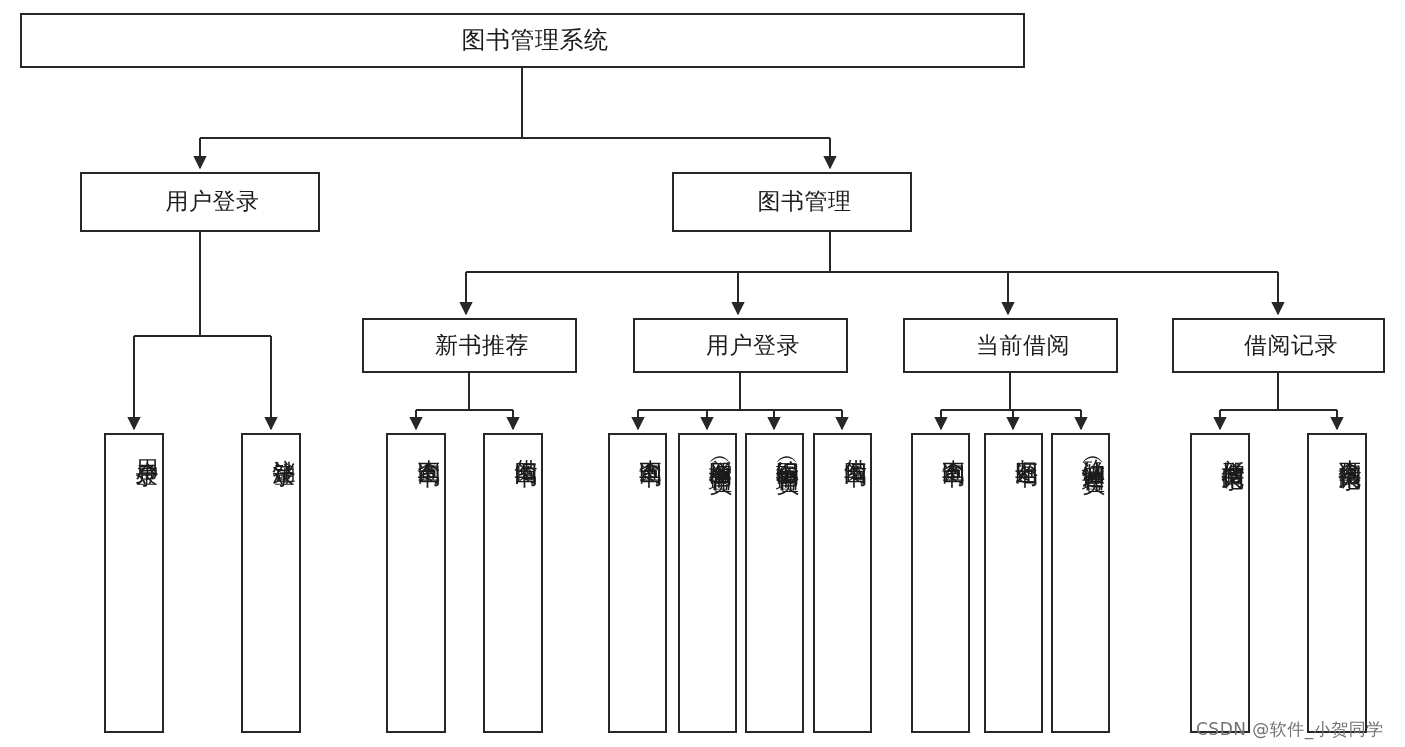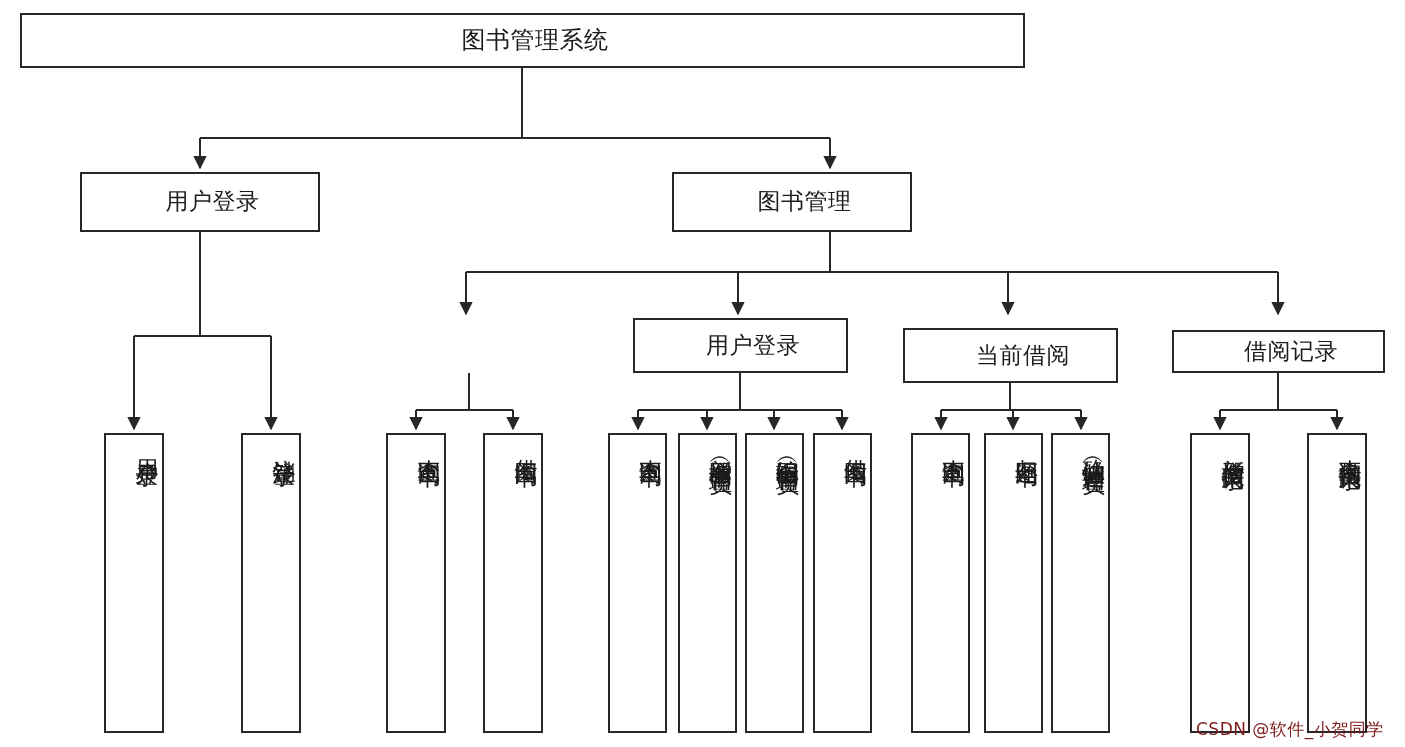--- a/index.html
+++ b/index.html
@@ -61,21 +61,21 @@
     writing-mode: vertical-rl;
     text-orientation: upright;
     font-size: 23px;
     line-height: 1.04;
     letter-spacing: 2px;
     white-space: nowrap;
     margin: 0 auto;
   }
   .watermark {
     position: absolute;
-    color: #7f1d1d;
+    color: #737373;
     font-size: 17px;
     letter-spacing: 0.5px;
     white-space: nowrap;
     z-index: 5;
   }
 </style>
 </head>
 <body>
 
 <div id="canvas">
@@ -134,27 +134,30 @@
     <span class="label">图书管理系统</span>
   </div>
 
   <div class="node h" style="left:80px; top:172px; width:240px; height:60px;">
     <span class="label">用户登录</span>
   </div>
   <div class="node h" style="left:672px; top:172px; width:240px; height:60px;">
     <span class="label">图书管理</span>
   </div>
 
+  <div class="node h" style="left:362px; top:318px; width:215px; height:55px;">
+    <span class="label">新书推荐</span>
+  </div>
   <div class="node h" style="left:633px; top:318px; width:215px; height:55px;">
     <span class="label">用户登录</span>
   </div>
-  <div class="node h" style="left:903px; top:318px; width:215px; height:55px;margin-top:10px;">
+  <div class="node h" style="left:903px; top:318px; width:215px; height:55px;">
     <span class="label">当前借阅</span>
   </div>
-  <div class="node h" style="left:1172px; top:318px; width:213px; height:43px;margin-top:12px;">
+  <div class="node h" style="left:1172px; top:318px; width:213px; height:55px;">
     <span class="label">借阅记录</span>
   </div>
 
   <div class="node v" style="left:104px; top:433px; width:60px; height:300px;">
     <span class="label">用户登录</span>
   </div>
   <div class="node v" style="left:241px; top:433px; width:60px; height:300px;">
     <span class="label">注销登录</span>
   </div>
 

